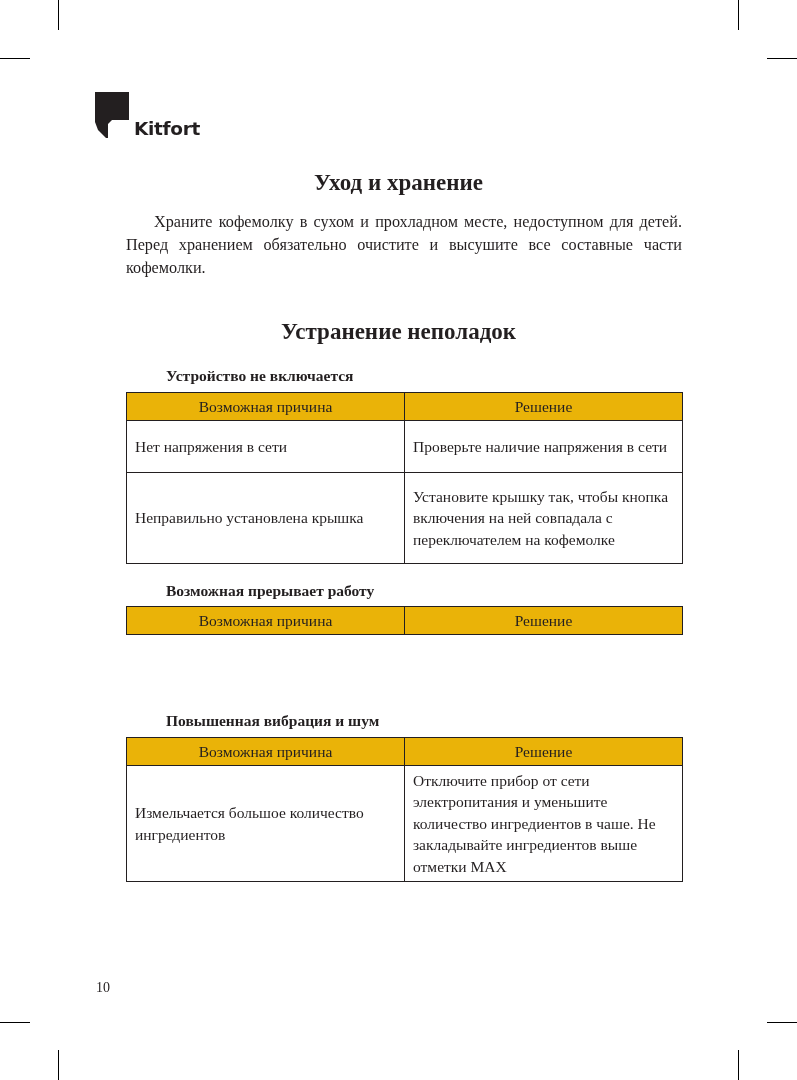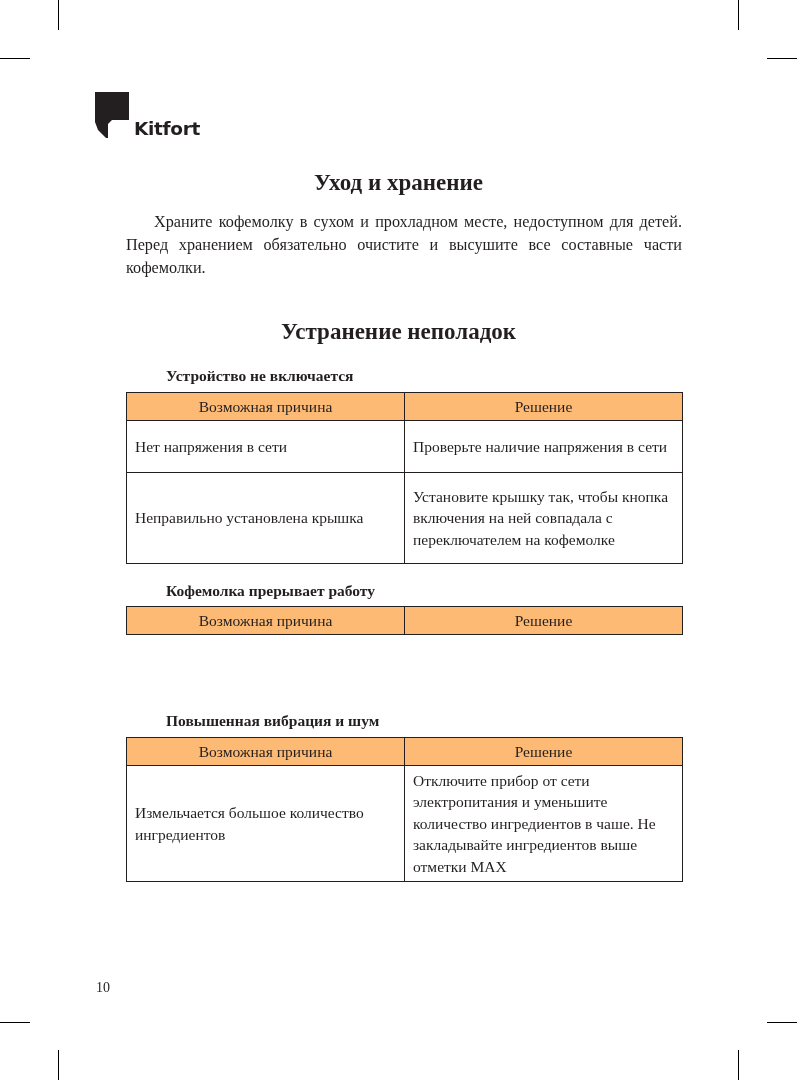--- a/index.html
+++ b/index.html
@@ -13,21 +13,21 @@
   .logo-text { position:absolute; left:30px; top:26px; font-family:"DejaVu Sans", sans-serif;
                font-weight:bold; font-size:18.5px; letter-spacing:-0.3px; color:#231f20;margin-left:9px; }
   .h1 { position:absolute; left:0; width:797px; text-align:center; font-weight:bold; font-size:23px; }
   .para { position:absolute; left:126px; width:556px; font-size:16.2px; line-height:23px;
           text-align:justify; }
   .para .indent { display:inline-block; width:28px; }
   .subhead { position:absolute; left:166px; font-weight:bold; font-size:15.5px; }
   table.ts { position:absolute; left:126px; width:557px; border-collapse:collapse; font-size:15.5px; }
   table.ts td, table.ts th { border:1px solid #231f20; padding:0 8px; vertical-align:middle;
                              line-height:21.5px; text-align:left; font-weight:normal; }
-  table.ts th { background:#fdba74; text-align:center; height:27px; }
+  table.ts th { background:#eab308; text-align:center; height:27px; }
   table.ts col.c1 { width:278px; }
   .pnum { position:absolute; left:96px; top:980px; font-size:14px;text-align:right; }
 </style>
 </head>
 <body>
 
 <div class="crop v" style="left:58px;top:0;"></div>
 <div class="crop h" style="left:0;top:58px;"></div>
 <div class="crop v" style="left:738px;top:0;"></div>
 <div class="crop h" style="left:767px;top:58px;"></div>
@@ -63,21 +63,21 @@
     <td>Нет напряжения в сети</td>
     <td>Проверьте наличие напряжения в сети</td>
   </tr>
   <tr style="height:91px;">
     <td>Неправильно установлена крышка</td>
     <td>Установите крышку так, чтобы кнопка включения на ней совпадала с переключателем на кофемолке</td>
   </tr>
 </tbody>
   </table>
 
-<div class="subhead" style="top:582px;">Кофемолка прерывает работу</div>
+<div class="subhead" style="top:582px;">Возможная прерывает работу</div>
 <table class="ts" style="top:606px;">
   <colgroup>
       <col class="c1">
       <col>
     </colgroup>
   <tbody>
       <tr>
     <th>Возможная причина</th>
     <th>Решение</th>
   </tr>

